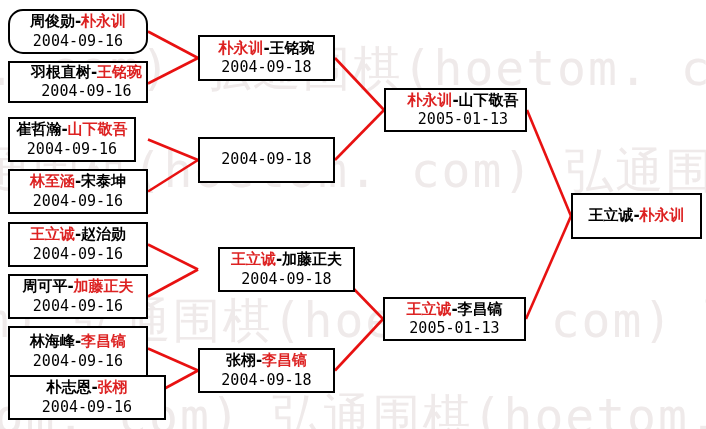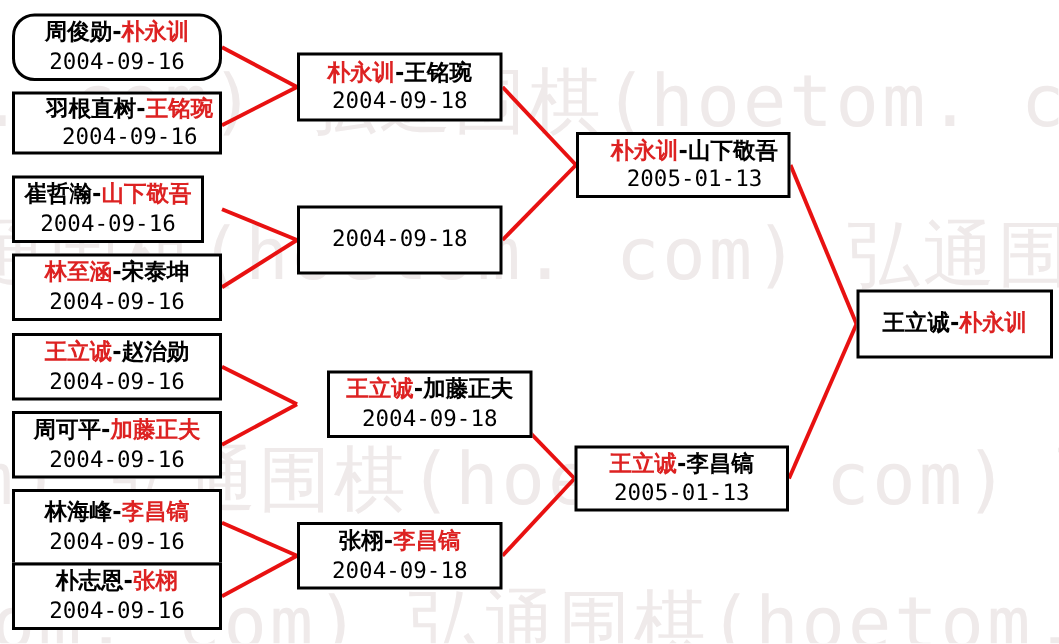--- a/index.html
+++ b/index.html
@@ -116,21 +116,21 @@
         <div class="date">2004-09-16</div>
       </div>
       <div class="match-box" style="left: 8px; top: 274px; width: 140px; height: 45px;">
         <div class="names"><span>周可平</span><span>-</span><span class="winner">加藤正夫</span></div>
         <div class="date">2004-09-16</div>
       </div>
       <div class="match-box" style="left: 8px; top: 326px; width: 140px; height: 51px;">
         <div class="names"><span>林海峰</span><span>-</span><span class="winner">李昌镐</span></div>
         <div class="date">2004-09-16</div>
       </div>
-      <div class="match-box" style="left: 8px; top: 375px; width: 140px; height: 45px;">
+      <div class="match-box" style="left: 8px; top: 375px; width: 158px; height: 45px;">
         <div class="names"><span>朴志恩</span><span>-</span><span class="winner">张栩</span></div>
         <div class="date">2004-09-16</div>
       </div>
       <div class="match-box" style="left: 198px; top: 35px; width: 137px; height: 46px; text-align: right;">
         <div class="names"><span class="winner">朴永训</span><span>-</span><span>王铭琬</span></div>
         <div class="date">2004-09-18</div>
       </div>
       <div class="match-box" style="left: 198px; top: 137px; width: 137px; height: 46px;">
         <div class="date">2004-09-18</div>
       </div>

